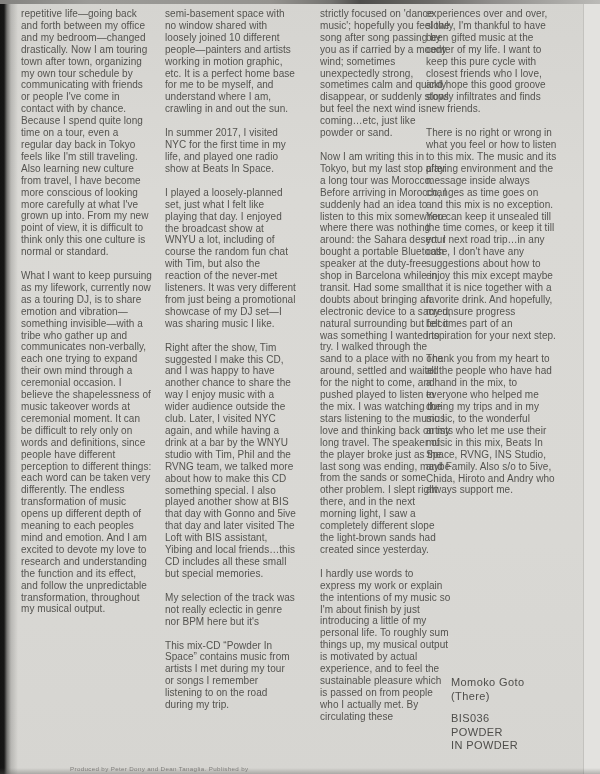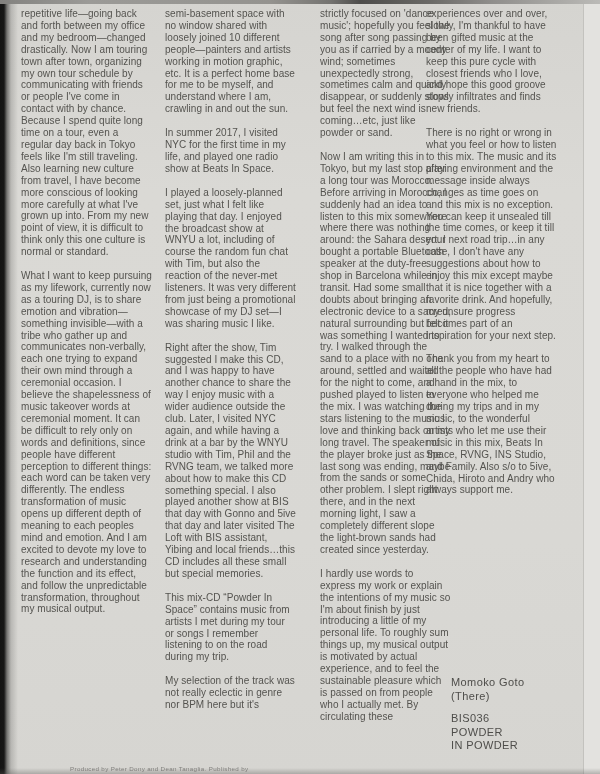--- a/index.html
+++ b/index.html
@@ -65,22 +65,22 @@
 
 <div class="col col1">
     <p class="para">repetitive life—going back and forth between my office and my bedroom—changed drastically. Now I am touring town after town, organizing my own tour schedule by communicating with friends or people I've come in contact with by chance. Because I spend quite long time on a tour, even a regular day back in Tokyo feels like I'm still traveling. Also learning new culture from travel, I have become more conscious of looking more carefully at what I've grown up into. From my new point of view, it is difficult to think only this one culture is normal or standard.</p>
     <p class="para">What I want to keep pursuing as my lifework, currently now as a touring DJ, is to share emotion and vibration—something invisible—with a tribe who gather up and communicates non-verbally, each one trying to expand their own mind through a ceremonial occasion. I believe the shapelessness of music takeover words at ceremonial moment. It can be difficult to rely only on words and definitions, since people have different perception to different things: each word can be taken very differently. The endless transformation of music opens up different depth of meaning to each peoples mind and emotion. And I am excited to devote my love to research and understanding the function and its effect, and follow the unpredictable transformation, throughout my musical output.</p>
   </div>
 <div class="col col2">
     <p class="para">semi-basement space with no window shared with loosely joined 10 different people—painters and artists working in motion graphic, etc. It is a perfect home base for me to be myself, and understand where I am, crawling in and out the sun.</p>
     <p class="para">In summer 2017, I visited NYC for the first time in my life, and played one radio show at Beats In Space.</p>
     <p class="para">I played a loosely-planned set, just what I felt like playing that day. I enjoyed the broadcast show at WNYU a lot, including of course the random fun chat with Tim, but also the reaction of the never-met listeners. It was very different from just being a promotional showcase of my DJ set—I was sharing music I like.</p>
     <p class="para">Right after the show, Tim suggested I make this CD, and I was happy to have another chance to share the way I enjoy music with a wider audience outside the club. Later, I visited NYC again, and while having a drink at a bar by the WNYU studio with Tim, Phil and the RVNG team, we talked more about how to make this CD something special. I also played another show at BIS that day with Gonno and 5ive that day and later visited The Loft with BIS assistant, Yibing and local friends…this CD includes all these small but special memories.</p>
+    <p class="para">My selection of the track was not really eclectic in genre nor BPM here but it's</p>
     <p class="para">This mix-CD “Powder In Space” contains music from artists I met during my tour or songs I remember listening to on the road during my trip.</p>
-    <p class="para">My selection of the track was not really eclectic in genre nor BPM here but it's</p>
   </div>
 <div class="col col3">
     <p class="para">strictly focused on 'dance music'; hopefully you feel the song after song passing by you as if carried by a moody wind; sometimes unexpectedly strong, sometimes calm and quickly disappear, or suddenly stops but feel the next wind is coming…etc, just like powder or sand.</p>
     <p class="para">Now I am writing this in Tokyo, but my last stop after a long tour was Morocco. Before arriving in Morocco, I suddenly had an idea to listen to this mix somewhere where there was nothing around: the Sahara desert. I bought a portable Bluetooth speaker at the duty-free shop in Barcelona while in transit. Had some small doubts about bringing an electronic device to a sacred, natural surrounding but felt it was something I wanted to try. I walked through the sand to a place with no one around, settled and waited for the night to come, and pushed played to listen to the mix. I was watching the stars listening to the music I love and thinking back on my long travel. The speaker of the player broke just as the last song was ending, maybe from the sands or some other problem. I slept right there, and in the next morning light, I saw a completely different slope the light-brown sands had created since yesterday.</p>
     <p class="para">I hardly use words to express my work or explain the intentions of my music so I'm about finish by just introducing a little of my personal life. To roughly sum things up, my musical output is motivated by actual experience, and to feel the sustainable pleasure which is passed on from people who I actually met. By circulating these</p>
   </div>
 <div class="col col4">
     <p class="para">experiences over and over, slowly, I'm thankful to have been gifted music at the center of my life. I want to keep this pure cycle with closest friends who I love, and hope this good groove slowly infiltrates and finds new friends.</p>
     <p class="para">There is no right or wrong in what you feel or how to listen to this mix. The music and its playing environment and the message inside always changes as time goes on and this mix is no exception. You can keep it unsealed till the time comes, or keep it till your next road trip…in any case, I don't have any suggestions about how to enjoy this mix except maybe that it is nice together with a favorite drink. And hopefully, my unsure progress becomes part of an inspiration for your next step.</p>
     <p class="para">Thank you from my heart to all the people who have had a hand in the mix, to everyone who helped me during my trips and in my music, to the wonderful artists who let me use their music in this mix, Beats In Space, RVNG, INS Studio, and Family. Also s/o to 5ive, Chida, Hiroto and Andry who always support me.</p>

